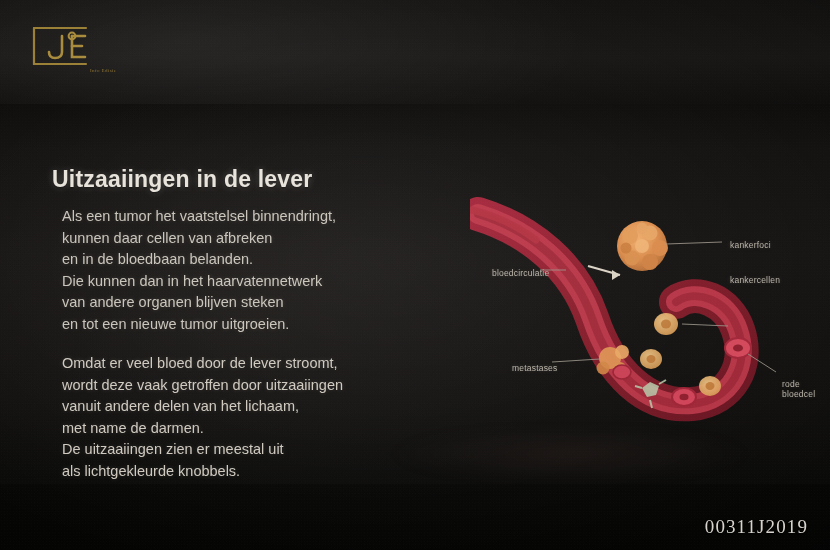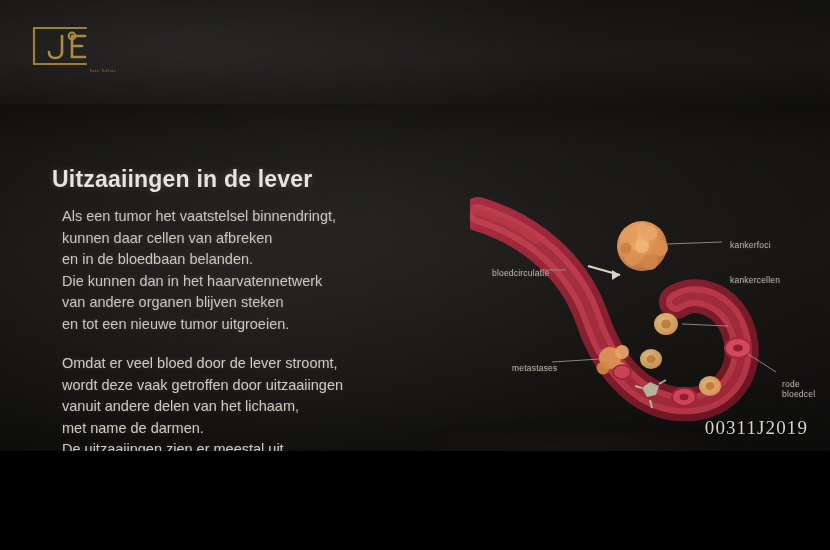--- a/index.html
+++ b/index.html
@@ -10,21 +10,21 @@
   body {
     width: 830px;
     height: 550px;
     overflow: hidden;
     font-family: "Liberation Sans", sans-serif;
   }
 
   #photo {
     position: relative;
     width: 830px;
-    height: 451px;
+    height: 550px;
     background: #0a0908;
     overflow: hidden;
   }
 
   
   .frame-edge {
     position: absolute;
     inset: 0;
     background:
       radial-gradient(ellipse 115% 95% at 45% 48%,

